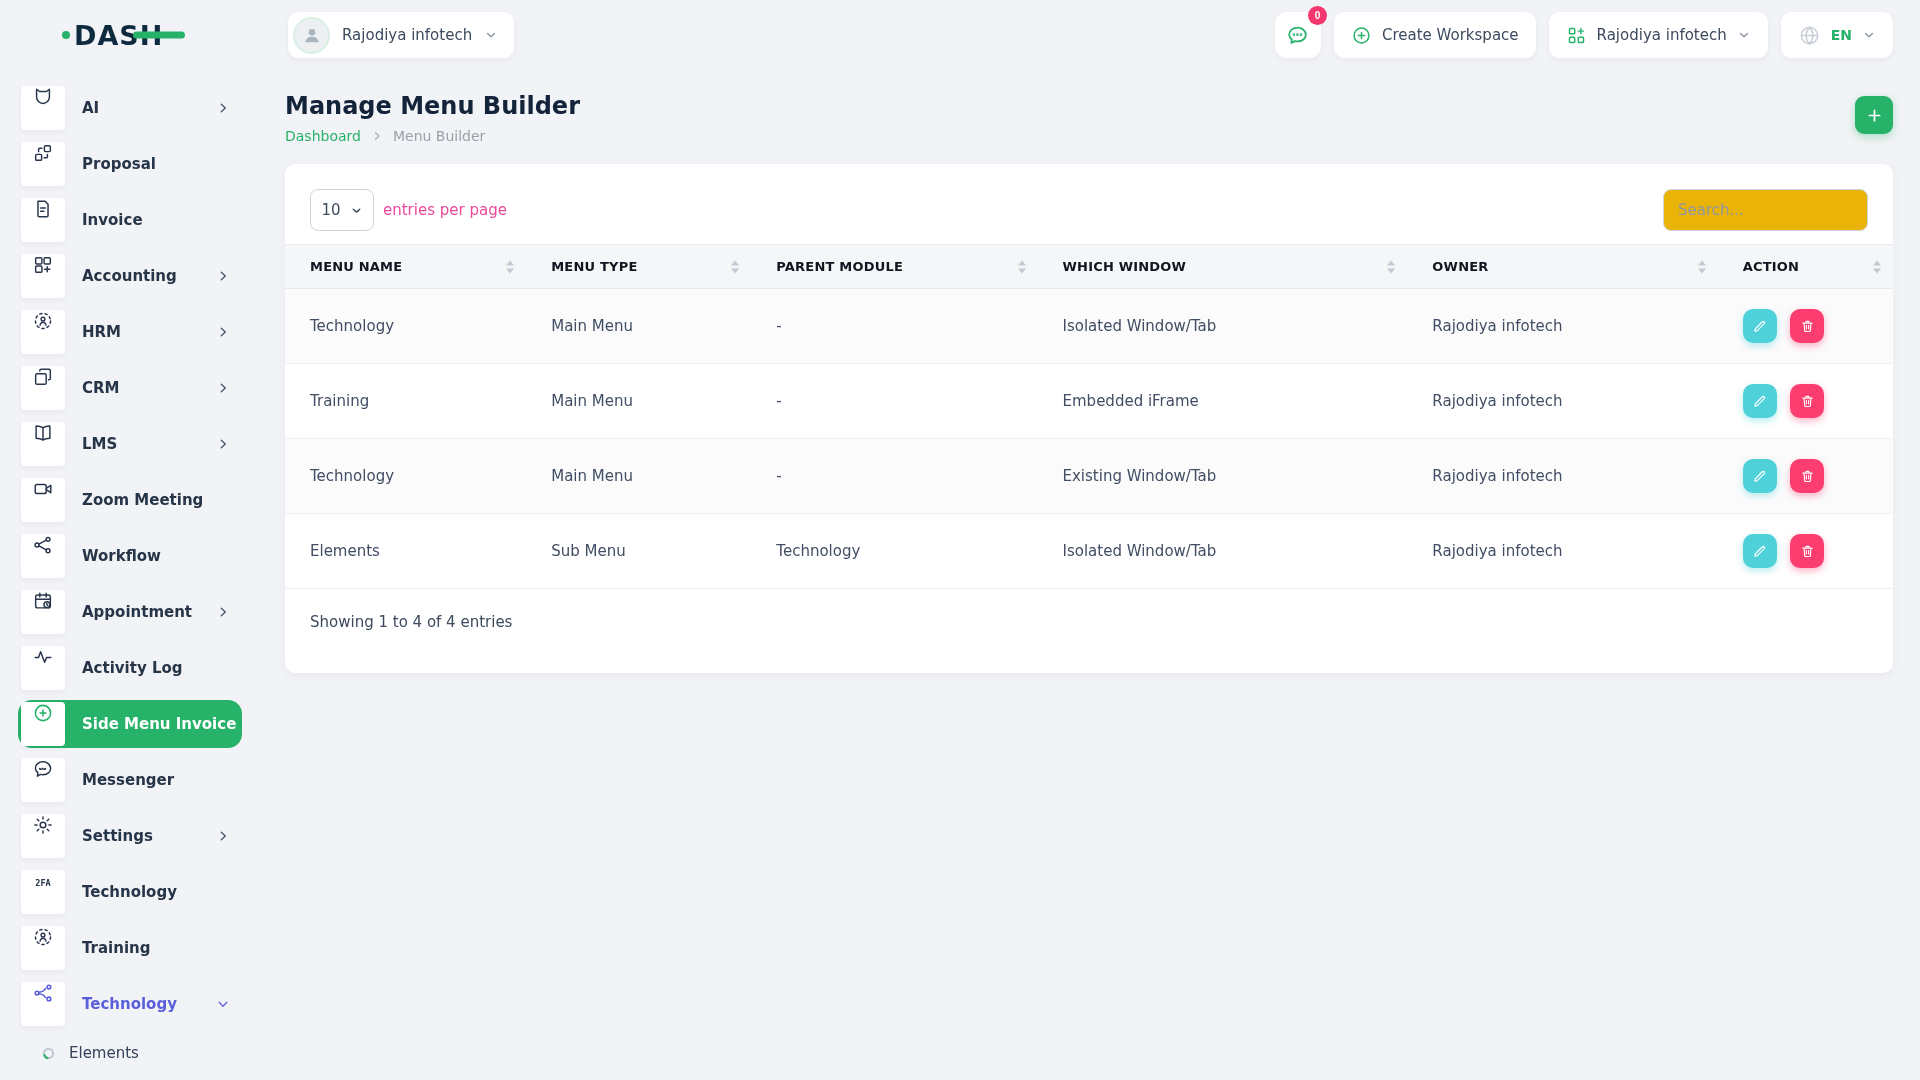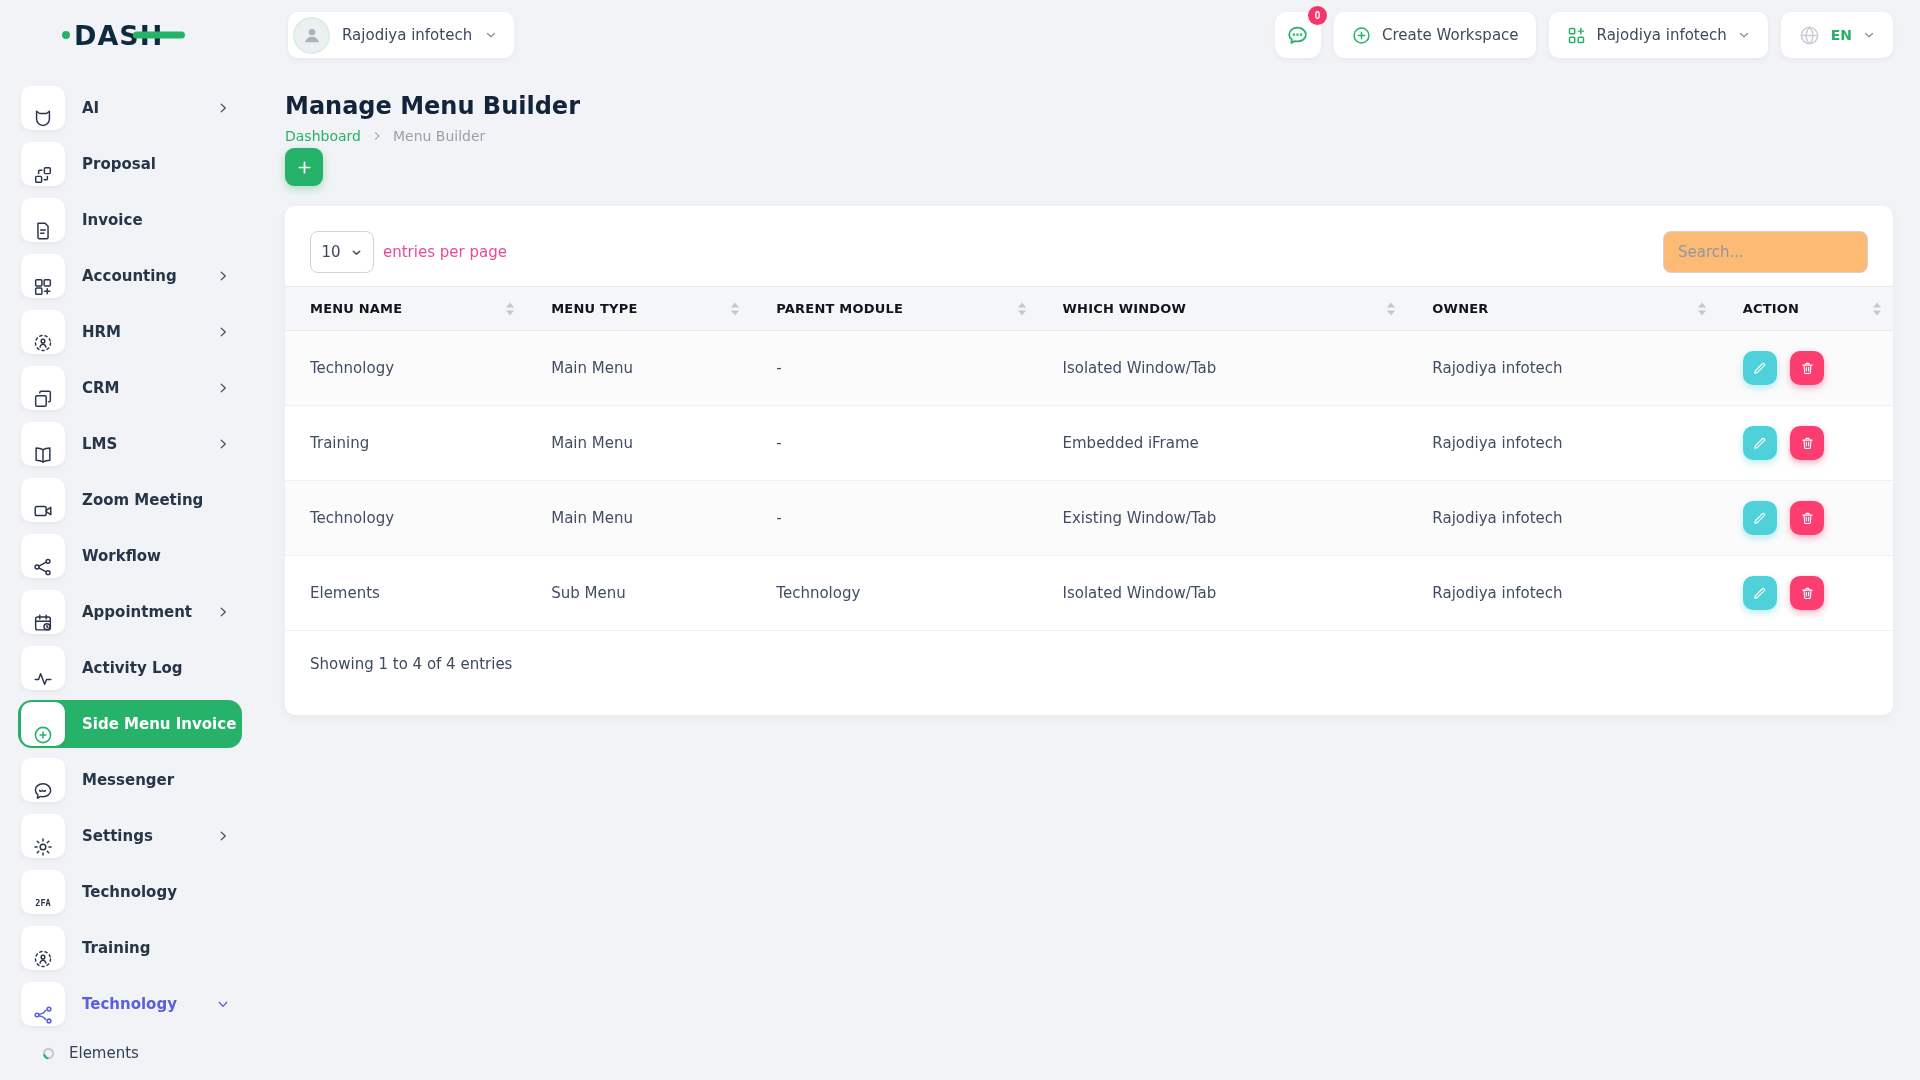--- a/index.html
+++ b/index.html
@@ -29,50 +29,50 @@
     display:flex; align-items:center; justify-content:center; }
   .pill-btn { height:46px; background:#fff; border:none; border-radius:10px; display:flex; align-items:center;
     gap:10px; padding:0 17px; font-size:15px; color:#3d4a5e; cursor:pointer;
     box-shadow:0 2px 6px rgba(35,46,68,.05); font-family:inherit; }
   .lang-code { color:#27b26a; font-weight:bold; font-size:14px; }
   
   .sidebar { position:absolute; left:0; top:70px; bottom:0; width:260px; padding:14px 0 0 18px;
     display:flex; flex-direction:column; gap:8px; overflow:hidden; }
   .side-item { display:flex; align-items:center; height:48px; width:224px; padding-left:3px;
     border-radius:14px; cursor:pointer; flex:0 0 auto; }
-  .icon-box { width:44px; height:44px; background:#fff; border-radius:10px; flex:0 0 auto;
-    display:flex; align-items:flex-end; justify-content:center;
+  .icon-box { width:44px; height:44px; background:#fff; border-radius:4px; flex:0 0 auto;
+    display:flex; align-items:flex-start; justify-content:center;
     box-shadow:0 2px 5px rgba(35,46,68,.06); }
   .side-label { margin-left:17px; font-size:15px; font-weight:600; color:#273549; flex:1; }
   .side-chev { margin-right:12px; flex:0 0 auto; }
   .side-item.active { background:#27b26a; }
   .side-item.active .side-label { color:#fff; font-weight:bold; }
   .side-item.expanded .side-label { color:#5b5fd9; }
   .side-sub { display:flex; align-items:center; height:34px; margin-left:24px; gap:14px; cursor:pointer; }
   .side-sub .side-label { margin-left:0; font-weight:normal; color:#34415a; }
   
   .main { margin-left:260px; padding:22px 27px 0 25px; }
-  .page-head { display:flex; align-items:flex-start; justify-content:space-between;flex-direction:column; }
+  .page-head { display:flex; align-items:flex-start; justify-content:space-between; }
   .page-title { font-size:24px; font-weight:bold; color:#132339; }
   .breadcrumb { margin-top:8px; display:flex; align-items:center; gap:10px; font-size:14px; }
   .crumb-link { color:#27b26a; cursor:pointer; }
   .crumb-current { color:#9aa0ab; }
   .add-btn { width:38px; height:38px; border:none; border-radius:9px; background:#27b26a; cursor:pointer;
     display:flex; align-items:center; justify-content:center; margin-top:4px;
     box-shadow:0 3px 8px rgba(39,178,106,.35); }
   
   .card { margin-top:20px; background:#fff; border-radius:10px; padding:25px 0 42px;
     box-shadow:0 3px 10px rgba(40,50,70,.05); }
   .controls { display:flex; align-items:center; justify-content:space-between; padding:0 25px; }
   .controls-left { display:flex; align-items:center; gap:9px; }
   .select-box { width:64px; height:42px; border:1px solid #ced4da; border-radius:8px; background:#fff;
     display:flex; align-items:center; justify-content:center; gap:9px; font-size:15px; color:#3d4a5e; cursor:pointer; }
   .entries-label { font-size:15px; color:#ec4899; }
   .search-input { width:205px; height:42px; border:1px solid #ced4da; border-radius:8px; padding:0 14px;
-    font-size:15px; color:#3d4a5e; font-family:inherit; outline:none; background:#fdba74; }
+    font-size:15px; color:#3d4a5e; font-family:inherit; outline:none; background:#eab308; }
   .search-input::placeholder { color:#8e98a3; }
   
   table { width:100%; border-collapse:collapse; margin-top:13px; table-layout:fixed; }
   col.c1{width:15%} col.c2{width:14%} col.c3{width:17.8%} col.c4{width:23%} col.c5{width:19.3%} col.c6{width:10.9%}
   thead th { background:#f5f6f8; border-top:1px solid #e8eaee; border-bottom:1px solid #e8eaee;
     text-align:left; font-size:13px; font-weight:bold; color:#10161f; letter-spacing:.2px;
     padding:14px 25px; position:relative; cursor:pointer; }
   .sort { position:absolute; right:12px; top:50%; transform:translateY(-50%);
     display:flex; flex-direction:column; gap:3px; }
   .sort i { display:block; width:0; height:0; border-left:4px solid transparent; border-right:4px solid transparent; }

